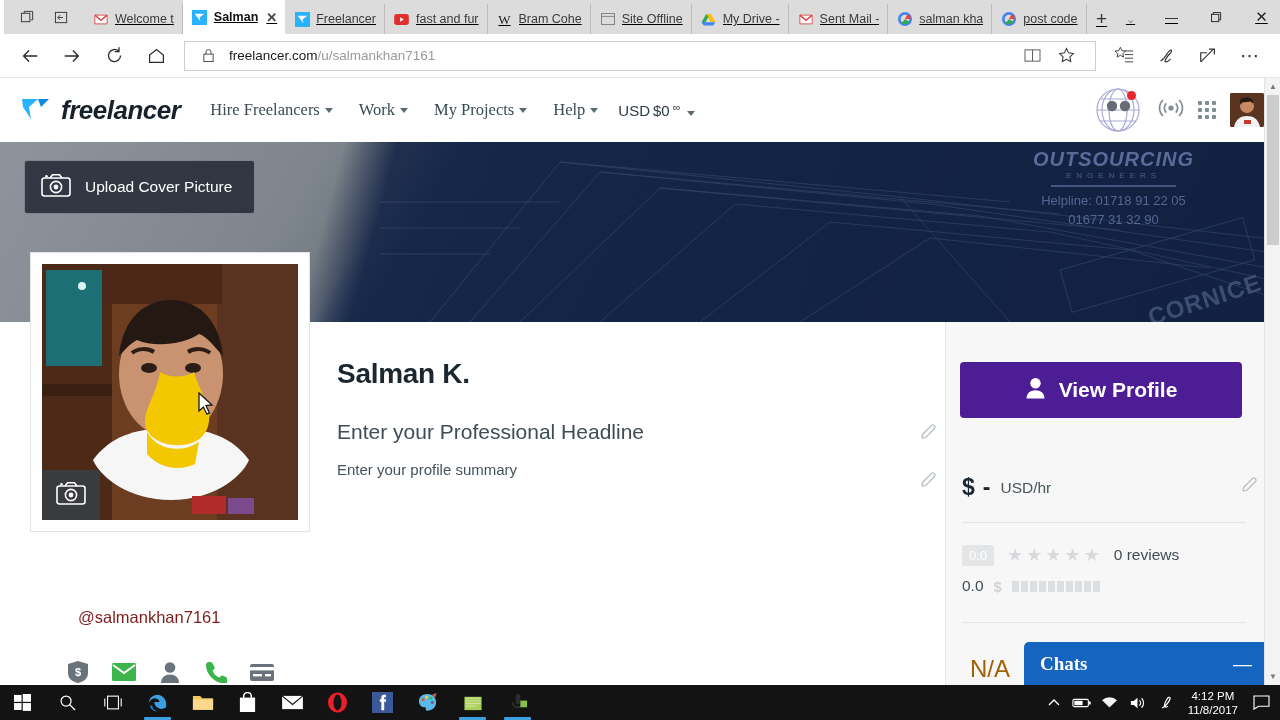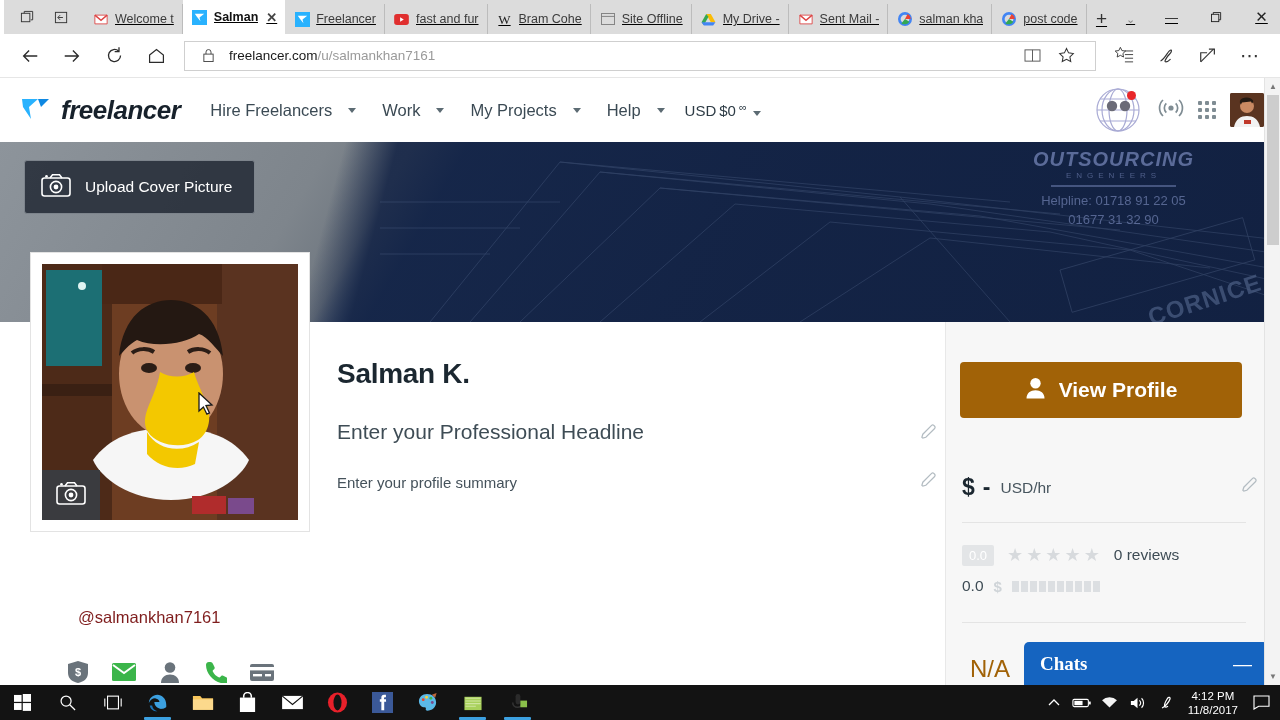--- a/index.html
+++ b/index.html
@@ -58,21 +58,21 @@
   
   .page { position: absolute; top: 78px; left: 0; width: 1280px; height: 607px; background: #fff; overflow: hidden; }
 
   .fl-header {
     height: 64px; background: #fff; display: flex; align-items: center; padding: 0 16px 0 20px; gap: 0;
     position: relative; z-index: 5;
   }
   .fl-logo { display: flex; align-items: center; gap: 7px; margin-right: 30px; }
   .fl-logo .word { font-size: 26px; font-weight: bold; font-style: italic; color: #17212b; letter-spacing: -0.5px; }
   .fl-nav { display: flex; align-items: center; gap: 26px; }
-  .fl-nav a { font-size: 16.5px; color: #3b4a54; text-decoration: none; display: flex; align-items: center; gap: 16px; }
+  .fl-nav a { font-size: 16.5px; color: #3b4a54; text-decoration: none; display: flex; align-items: center; gap: 5px; font-family: Liberation Serif, serif; }
   .caret { width: 0; height: 0; border-left: 4px solid transparent; border-right: 4px solid transparent; border-top: 5px solid #5c6b73; display: inline-block; }
   .fl-search {
     margin-left: 28px; width: 230px; height: 38px; border: 1px solid #d2d7da; border-radius: 3px;
     display: flex; align-items: center; gap: 8px; padding: 0 10px;
   }
   .fl-search .ph { font-size: 15.5px; color: #7a8891; }
   .fl-bal { margin-left: 20px; display: flex; align-items: baseline; gap: 3px; font-size: 15px; color: #2d3b45; }
   .fl-bal .inf { font-size: 11px; position: relative; top: -5px; color: #2d3b45; }
   .fl-right { margin-left: auto; display: flex; align-items: center; gap: 14px; }
   .globe { width: 52px; height: 46px; position: relative; }
@@ -126,26 +126,26 @@
   .cursor-arrow { position: absolute; left: 156px; top: 128px; }
 
   .handle { position: absolute; left: 78px; top: 286px; font-size: 16.5px; color: #7f1d1d; }
   .verif { position: absolute; left: 66px; top: 338px; display: flex; gap: 22px; align-items: center; }
   .verif .vi { width: 24px; height: 24px; display: flex; align-items: center; justify-content: center; }
 
   .profile-main { position: absolute; left: 337px; top: 36px; width: 600px; }
   .p-name { font-size: 28px; font-weight: bold; color: #1b2730; letter-spacing: -0.3px; }
   .p-row { display: flex; align-items: flex-start; justify-content: space-between; }
   .p-headline { font-size: 21px; color: #3e4c55; margin-top: 30px; font-weight: 400; }
-  .p-summary { font-size: 15px; color: #45525b; margin-top: 29px; }
+  .p-summary { font-size: 15px; color: #45525b; margin-top: 16px; }
   .pencil { color: #b3bcc2; flex: none; }
 
   
   .btn-view-profile {
-    position: absolute; left: 14px; top: 40px; width: 282px; height: 56px; background: #a16207;
+    position: absolute; left: 14px; top: 40px; width: 282px; height: 56px; background: #4c1d95;
     border-radius: 4px; color: #fff; display: flex; align-items: center; justify-content: center; gap: 13px;
     font-size: 21px; font-weight: bold;
   }
   .rate-row { position: absolute; left: 16px; top: 152px; width: 300px; display: flex; align-items: center; }
   .rate-amt { font-size: 23px; font-weight: bold; color: #1b2730; }
   .rate-dash { font-size: 23px; font-weight: bold; color: #1b2730; margin: 0 4px 0 8px; }
   .rate-unit { font-size: 15.5px; color: #47555e; margin-left: 6px; }
   .rate-pencil { position: absolute; right: 4px; top: 3px; }
   .side-div { position: absolute; left: 16px; width: 284px; height: 1px; background: #e4e4e4; }
   .rev-row { position: absolute; left: 16px; top: 222px; display: flex; align-items: center; gap: 13px; }

